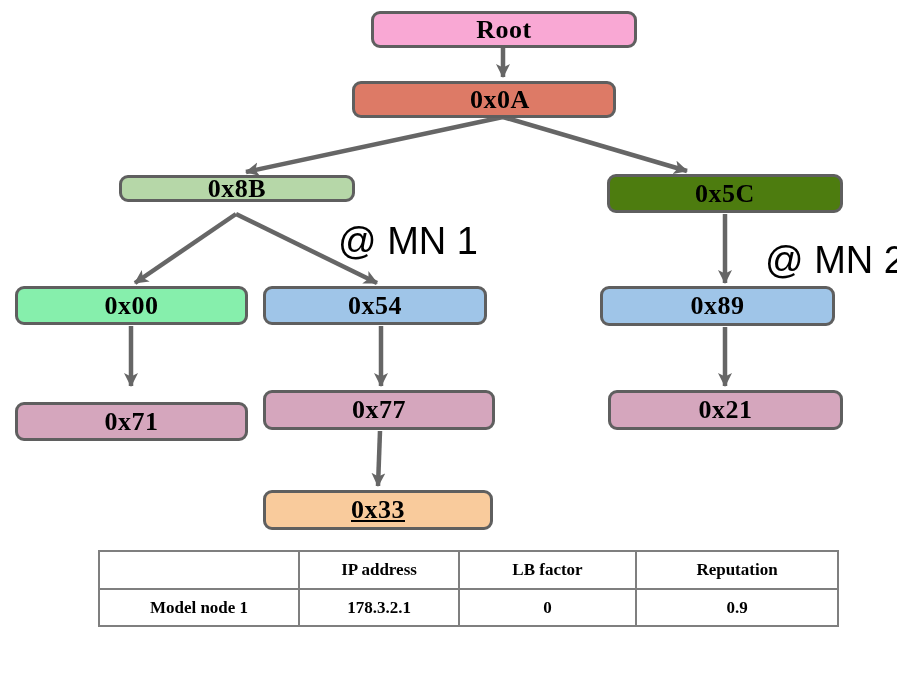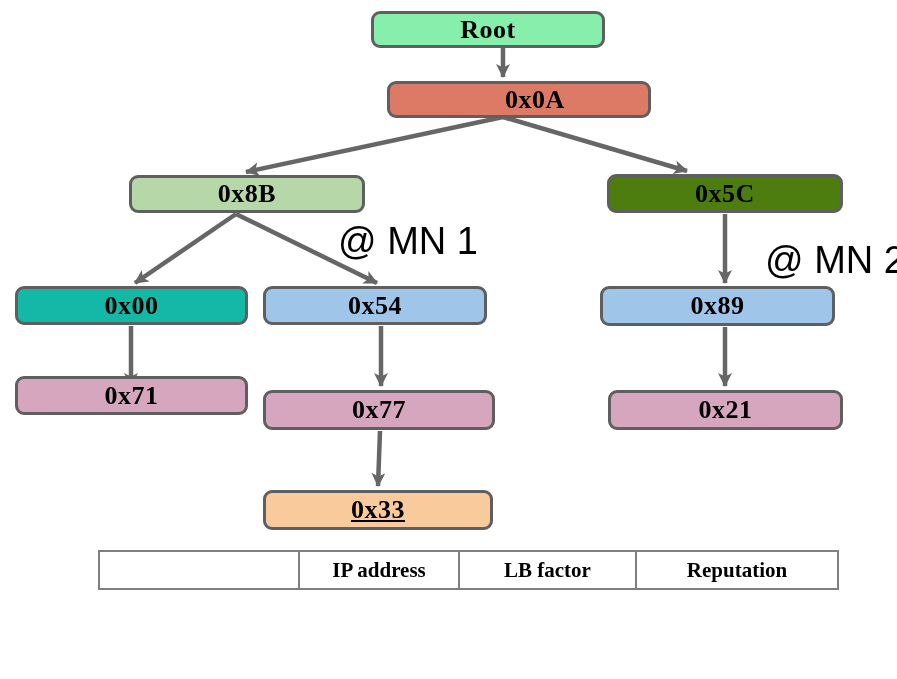--- a/index.html
+++ b/index.html
@@ -42,21 +42,21 @@
     font-size: 38px;
     color: #000000;
     white-space: nowrap;
   }
   #info-table {
     position: absolute;
     border-collapse: collapse;
     table-layout: fixed;
     font-family: "Liberation Serif", serif;
     font-weight: bold;
-    font-size: 21px;
+    font-size: 17px;
     color: #000000;
   }
   #info-table td, #info-table th {
     border: 2px solid #7f7f7f;
     text-align: center;
     vertical-align: middle;
     padding: 0;
     overflow: hidden;
   }
 </style>
@@ -78,28 +78,28 @@
         <line x1="236" y1="214" x2="377" y2="283" stroke="#666666" stroke-width="4.5" marker-end="url(#arrowhead)"></line>
         <line x1="725" y1="214" x2="725" y2="283" stroke="#666666" stroke-width="4.5" marker-end="url(#arrowhead)"></line>
         <line x1="131" y1="326" x2="131" y2="386" stroke="#666666" stroke-width="4.5" marker-end="url(#arrowhead)"></line>
         <line x1="381" y1="326" x2="381" y2="386" stroke="#666666" stroke-width="4.5" marker-end="url(#arrowhead)"></line>
         <line x1="725" y1="327" x2="725" y2="386" stroke="#666666" stroke-width="4.5" marker-end="url(#arrowhead)"></line>
         <line x1="380" y1="431" x2="378" y2="486" stroke="#666666" stroke-width="4.5" marker-end="url(#arrowhead)"></line>
       </g>
   </svg>
 
   <div id="nodes">
-      <div class="node" style="left: 371px; top: 11px; width: 234px; height: 37px; background: #86efac;">Root</div>
-      <div class="node" style="left: 387px; top: 81px; width: 264px; height: 37px; background: rgb(221, 122, 102); padding-left: 32px;">0x0A</div>
-      <div class="node" style="left: 119px; top: 175px; width: 236px; height: 38px; background: rgb(182, 215, 168); margin-left: 10px;">0x8B</div>
+      <div class="node" style="left: 371px; top: 11px; width: 266px; height: 37px; background: #f9a8d4;">Root</div>
+      <div class="node" style="left: 352px; top: 81px; width: 264px; height: 37px; background: rgb(221, 122, 102); padding-left: 32px;">0x0A</div>
+      <div class="node" style="left: 119px; top: 175px; width: 236px; height: 27px; background: rgb(182, 215, 168);">0x8B</div>
       <div class="node" style="left: 607px; top: 174px; width: 236px; height: 39px; background: #4d7c0f;">0x5C</div>
-      <div class="node" style="left: 15px; top: 286px; width: 233px; height: 39px; background: #14b8a6;">0x00</div>
+      <div class="node" style="left: 15px; top: 286px; width: 233px; height: 39px; background: #86efac;">0x00</div>
       <div class="node" style="left: 263px; top: 286px; width: 224px; height: 39px; background: rgb(159, 197, 232);">0x54</div>
       <div class="node" style="left: 600px; top: 286px; width: 235px; height: 40px; background: rgb(159, 197, 232);">0x89</div>
-      <div class="node" style="left: 15px; top: 376px; width: 233px; height: 39px; background: rgb(213, 166, 189);">0x71</div>
+      <div class="node" style="left: 15px; top: 402px; width: 233px; height: 39px; background: rgb(213, 166, 189);">0x71</div>
       <div class="node" style="left: 263px; top: 390px; width: 232px; height: 40px; background: rgb(213, 166, 189);">0x77</div>
       <div class="node" style="left: 608px; top: 390px; width: 235px; height: 40px; background: rgb(213, 166, 189);">0x21</div>
       <div class="node" style="left: 263px; top: 490px; width: 230px; height: 40px; background: rgb(249, 203, 156); text-decoration: underline;">0x33</div>
     </div>
   <div id="annotations">
       <div class="annotation" style="left: 338px; top: 220px;">@ MN 1</div>
       <div class="annotation" style="left: 765px; top: 219px; margin-top: 20px;">@ MN 2</div>
     </div>
 
   <table id="info-table" style="left: 98px; top: 550px; width: 739px;">
@@ -109,15 +109,21 @@
         <col style="width: 177px;">
         <col style="width: 202px;">
       </colgroup>
     <tbody id="table-body">
         <tr style="height: 38px;">
           <th></th>
           <th>IP address</th>
           <th>LB factor</th>
           <th>Reputation</th>
         </tr>
+        <tr style="height: 37px;">
+          <td>Model node 1</td>
+          <td>178.3.2.1</td>
+          <td>0</td>
+          <td>0.9</td>
+        </tr>
       </tbody>
   </table>
 </div>
 
 </body></html>

